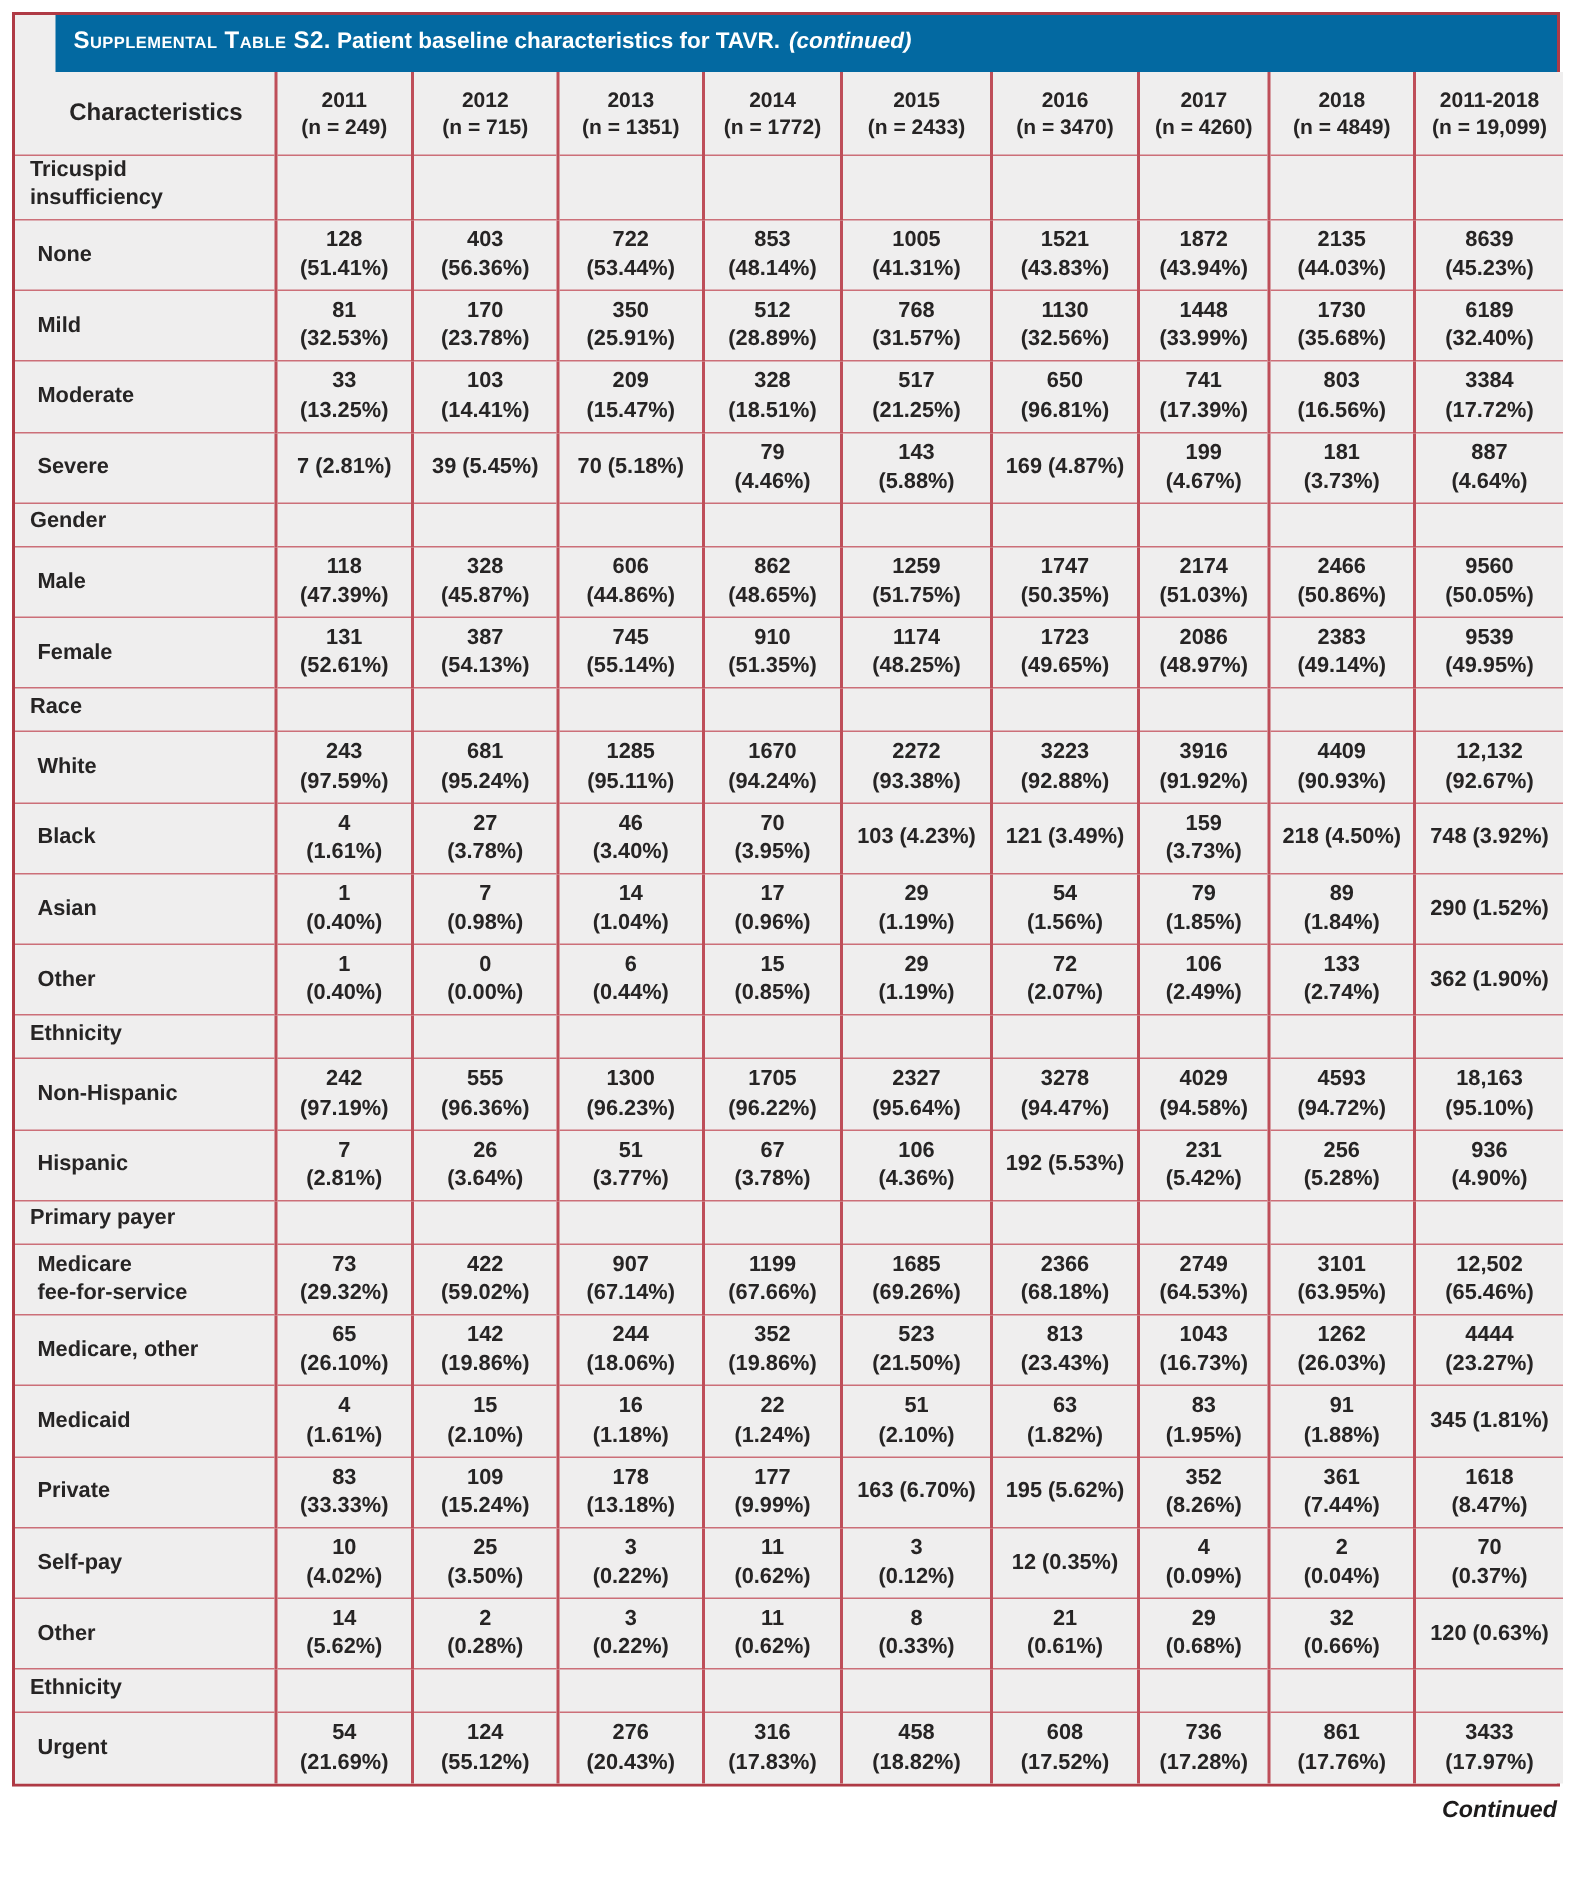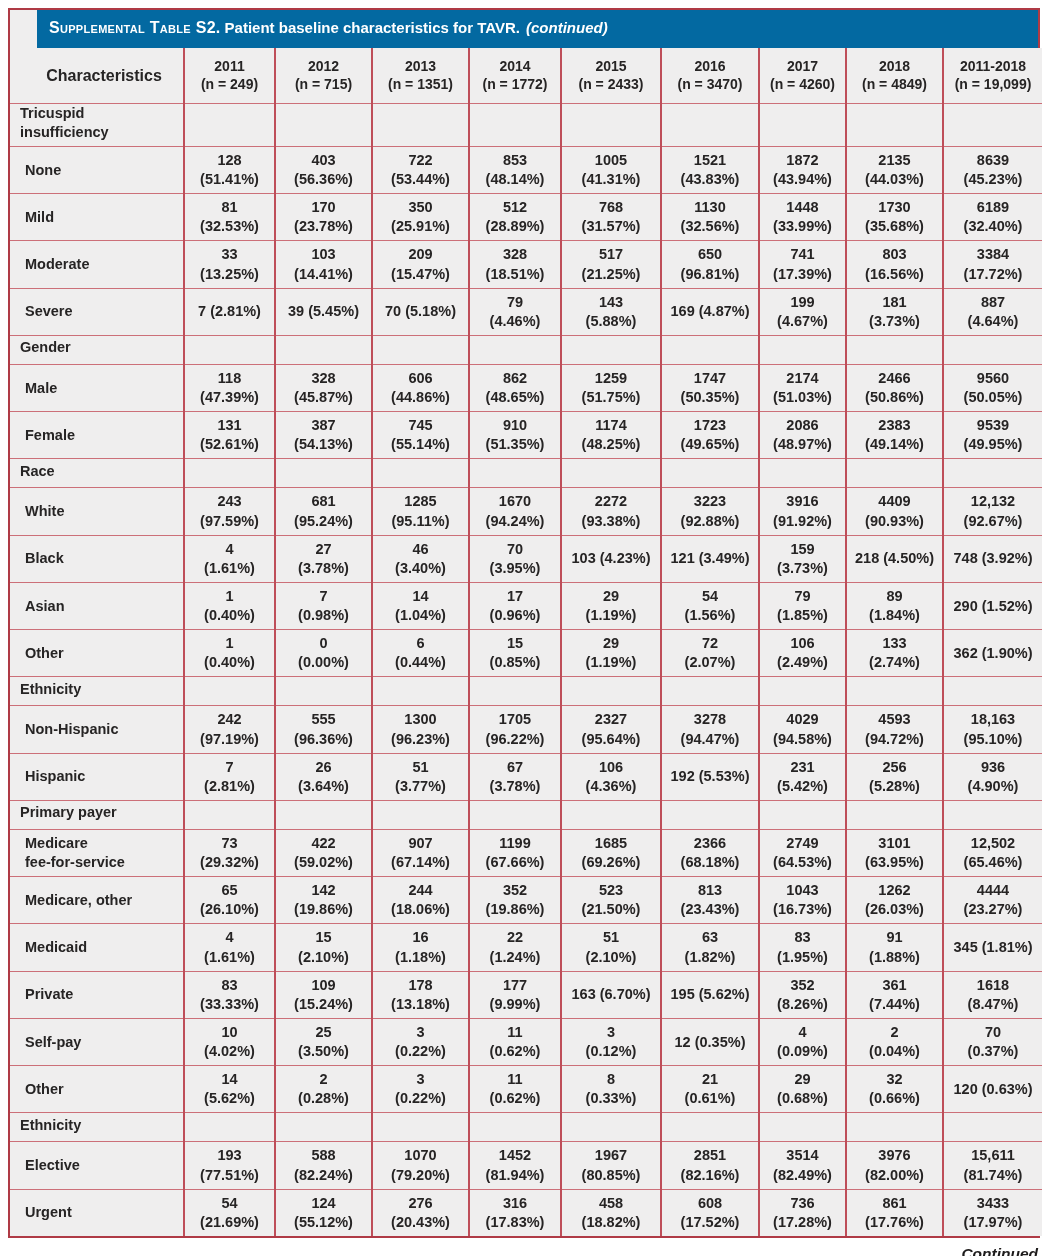--- a/index.html
+++ b/index.html
@@ -560,41 +560,20 @@
             <td class="empty-cell"></td>
             <td class="empty-cell"></td>
             <td class="empty-cell"></td>
             <td class="empty-cell"></td>
             <td class="empty-cell"></td>
             <td class="empty-cell"></td>
             <td class="empty-cell"></td>
             <td class="empty-cell"></td>
           </tr>
           <tr class="data-row">
-            <td class="row-label">Elective</td>
-            <td class="value-cell">193
-(77.51%)</td>
-            <td class="value-cell">588
-(82.24%)</td>
-            <td class="value-cell">1070
-(79.20%)</td>
-            <td class="value-cell">1452
-(81.94%)</td>
-            <td class="value-cell">1967
-(80.85%)</td>
-            <td class="value-cell">2851
-(82.16%)</td>
-            <td class="value-cell">3514
-(82.49%)</td>
-            <td class="value-cell">3976
-(82.00%)</td>
-            <td class="value-cell">15,611
-(81.74%)</td>
-          </tr>
-          <tr class="data-row">
             <td class="row-label">Urgent</td>
             <td class="value-cell">54
 (21.69%)</td>
             <td class="value-cell">124
 (55.12%)</td>
             <td class="value-cell">276
 (20.43%)</td>
             <td class="value-cell">316
 (17.83%)</td>
             <td class="value-cell">458

